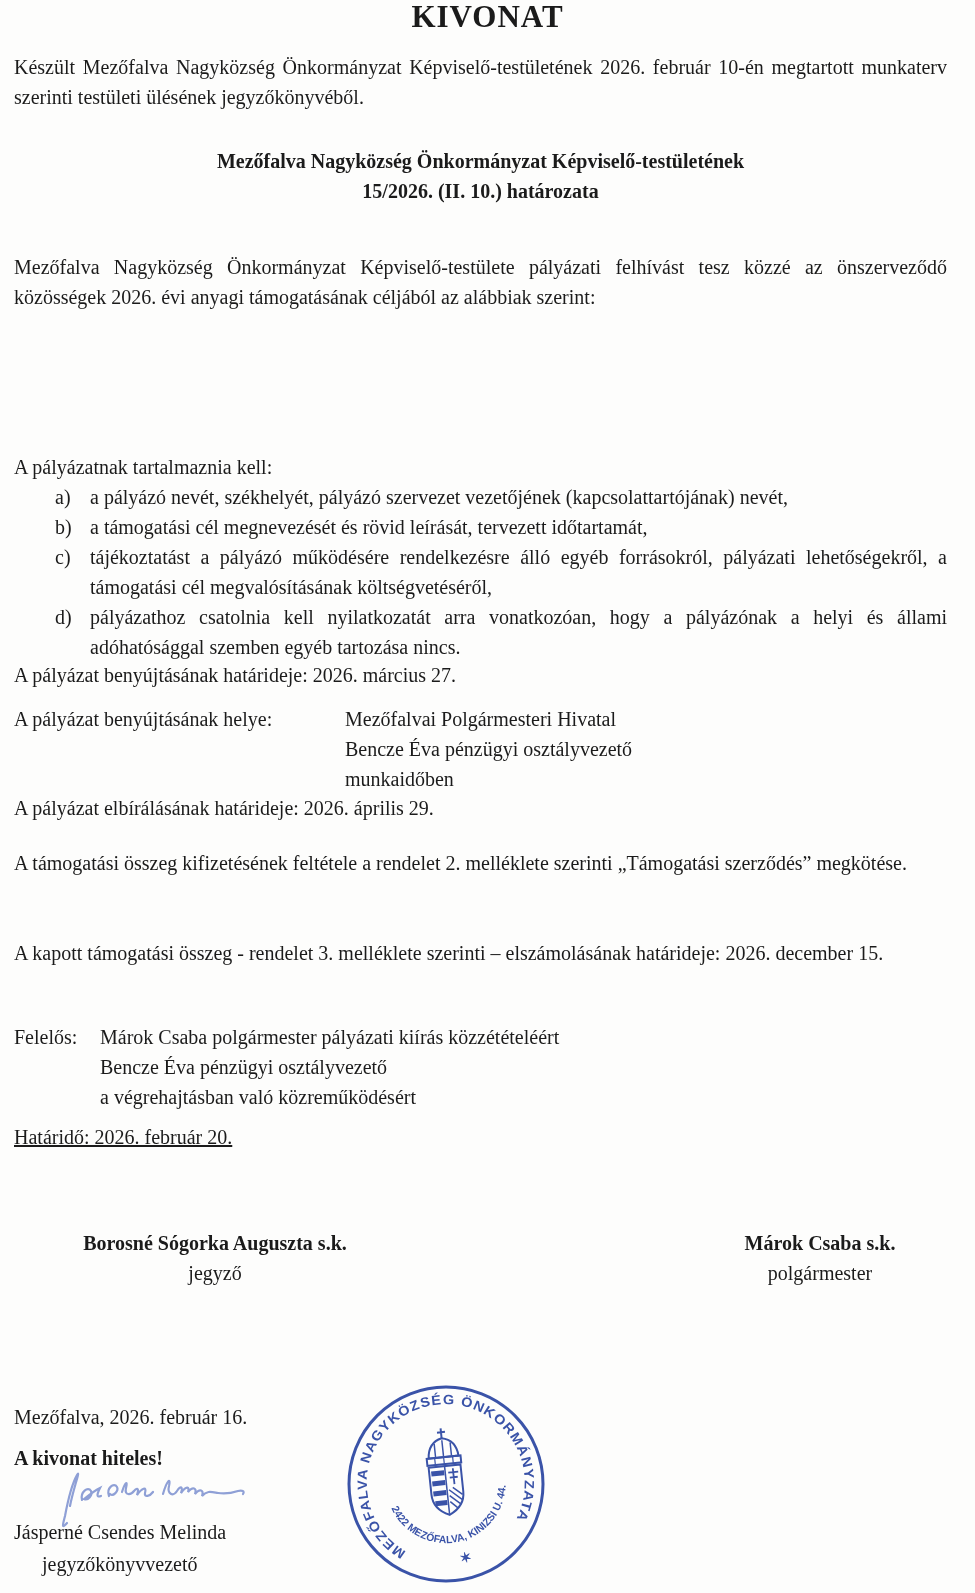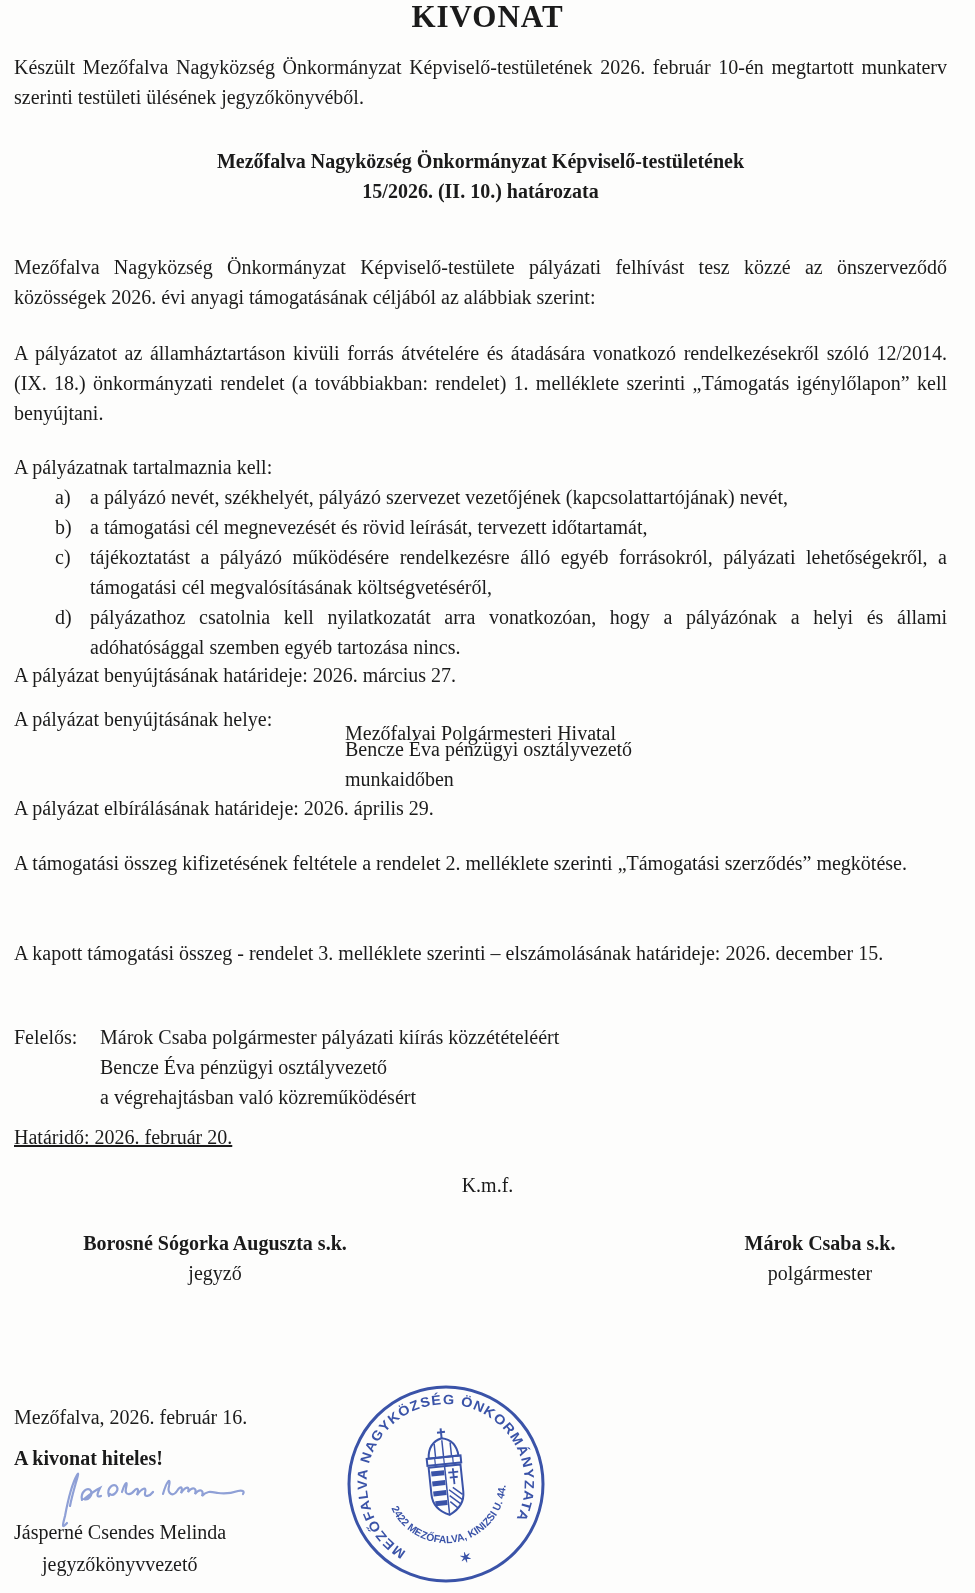--- a/index.html
+++ b/index.html
@@ -27,21 +27,21 @@
   .heading    { top:146px; left:14px; right:28px; font-weight:bold; text-align:center; }
   .para-call  { top:252px; left:14px; right:28px; }
   .para-form  { top:338px; left:14px; right:28px; }
   .req-intro  { top:452px; left:14px; right:28px; }
   .req-list   { top:482px; left:14px; right:28px; }
   .req-item   { display:flex; }
   .req-item .marker { flex:0 0 35px; padding-left:41px; }
   .req-item .itext  { flex:1; text-align:justify; }
   .submit-deadline { top:660px; left:14px; right:28px; }
   .place-l1   { top:704px; left:14px; right:28px; white-space:nowrap; }
-  .place-val  { position:absolute; left:331px; top:0; white-space:nowrap;margin-top:14px; }
+  .place-val  { position:absolute; left:331px; top:0; white-space:nowrap; }
   .place-l2   { top:734px; left:345px; }
   .place-l3   { top:764px; left:345px; }
   .judge-deadline { top:793px; left:14px; right:28px; }
   .para-pay   { top:848px; left:14px; right:28px; }
   .para-settle{ top:938px; left:14px; right:28px; }
   .resp-l1    { top:1022px; left:14px; right:28px; white-space:nowrap; }
   .resp-val   { position:absolute; left:86px; top:0; white-space:nowrap; }
   .resp-l2    { top:1052px; left:100px; }
   .resp-l3    { top:1082px; left:100px; }
   .resp-deadline { top:1122px; left:14px;text-decoration:underline; }
@@ -66,21 +66,20 @@
 
   <div class="abs intro just">Készült Mezőfalva Nagyközség Önkormányzat Képviselő-testületének 2026. február 10-én megtartott munkaterv szerinti testületi ülésének jegyzőkönyvéből.</div>
 
   <div class="abs heading">
     <div>Mezőfalva Nagyközség Önkormányzat Képviselő-testületének</div>
     <div>15/2026. (II. 10.) határozata</div>
   </div>
 
   <div class="abs para-call just">Mezőfalva Nagyközség Önkormányzat Képviselő-testülete pályázati felhívást tesz közzé az önszerveződő közösségek 2026. évi anyagi támogatásának céljából az alábbiak szerint:</div>
 
-  <div class="abs para-form just">A pályázatot az államháztartáson kivüli forrás átvételére és átadására vonatkozó rendelkezésekről szóló 12/2014. (IX. 18.) önkormányzati rendelet (a továbbiakban: rendelet) 1. melléklete szerinti „Támogatás igénylőlapon” kell benyújtani.</div>
 
   <div class="abs req-intro">A pályázatnak tartalmaznia kell:</div>
 
   <div class="abs req-list">
     <div class="req-item">
       <span class="marker">a)</span>
       <span class="itext">a pályázó nevét, székhelyét, pályázó szervezet vezetőjének (kapcsolattartójának) nevét,</span>
     </div>
     <div class="req-item">
       <span class="marker">b)</span>
@@ -113,21 +112,20 @@
 
   <div class="abs resp-l1">
     <span>Felelős:</span>
     <span class="resp-val">Márok Csaba polgármester pályázati kiírás közzétételéért</span>
   </div>
   <div class="abs resp-l2">Bencze Éva pénzügyi osztályvezető</div>
   <div class="abs resp-l3">a végrehajtásban való közreműködésért</div>
 
   <div class="abs resp-deadline">Határidő: 2026. február 20.</div>
 
-  <div class="abs kmf">K.m.f.</div>
 
   <div class="abs sig-left">
     <div class="sig-name">Borosné Sógorka Auguszta s.k.</div>
     <div>jegyző</div>
   </div>
   <div class="abs sig-right">
     <div class="sig-name">Márok Csaba s.k.</div>
     <div>polgármester</div>
   </div>
 

